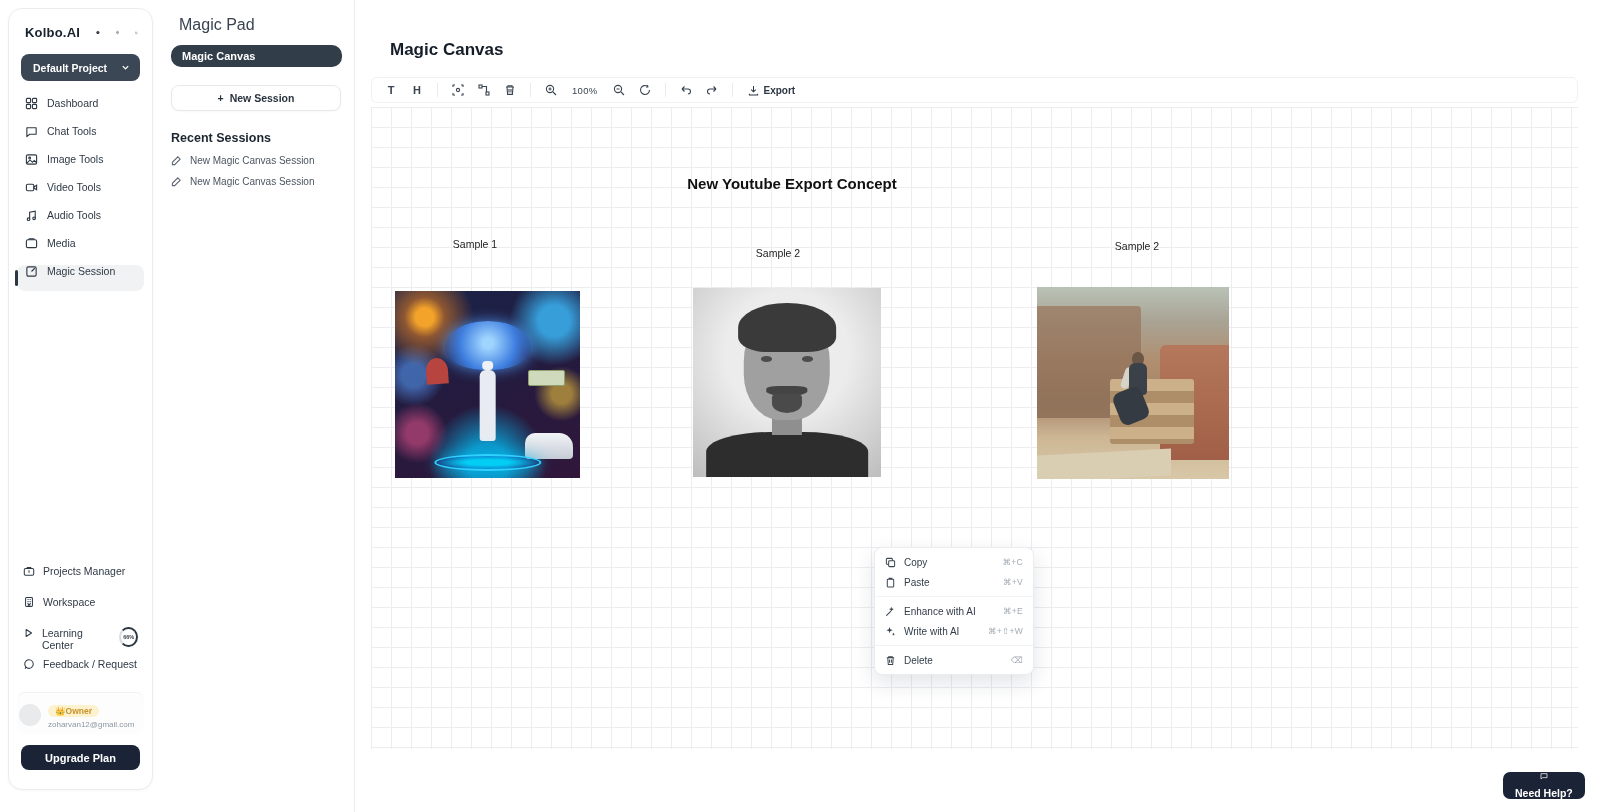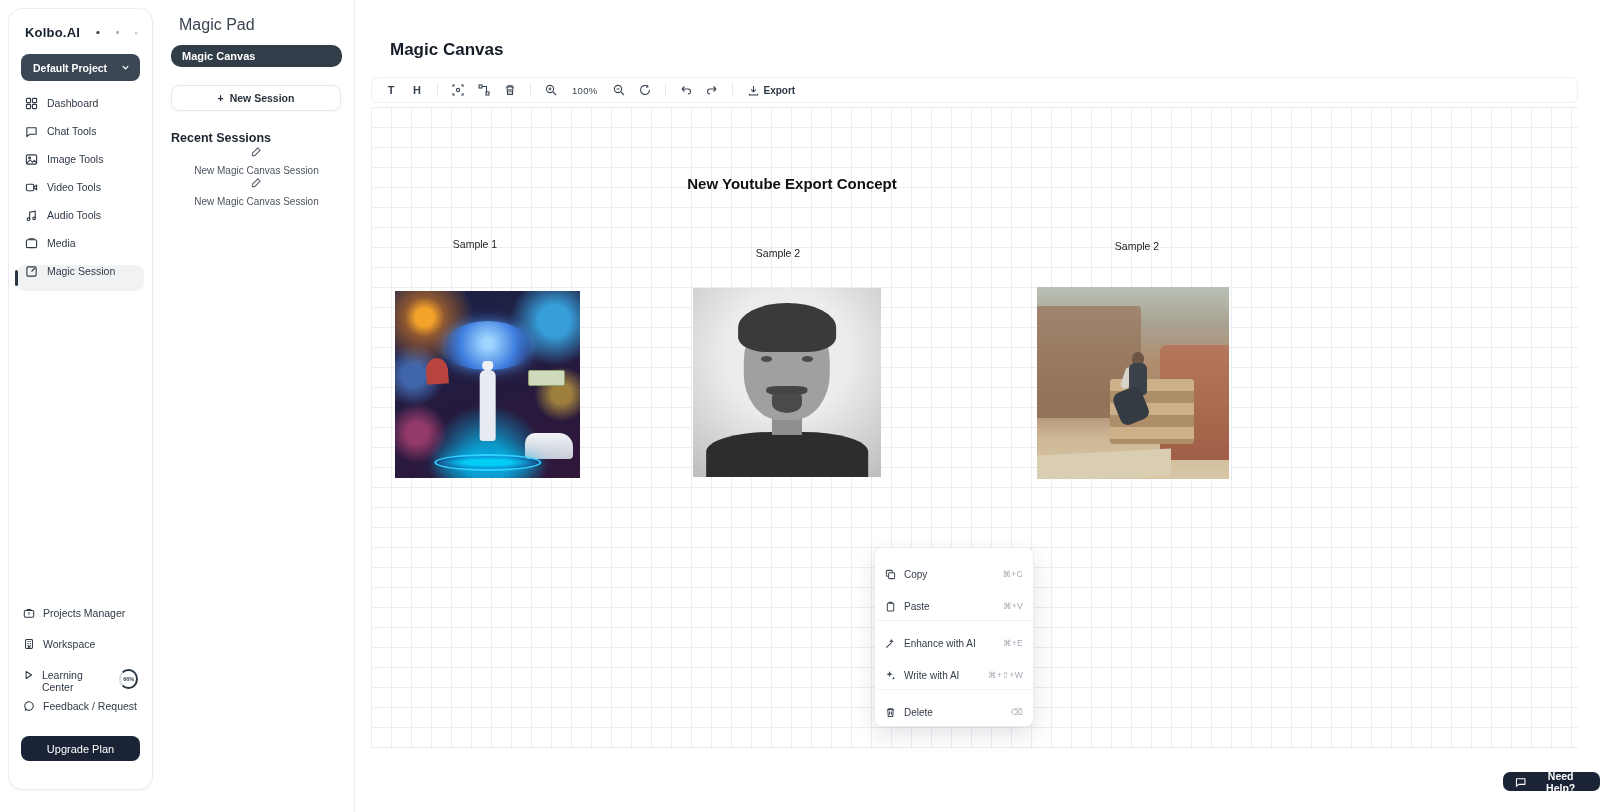--- a/index.html
+++ b/index.html
@@ -19,29 +19,29 @@
   .nav-item.active::before { content:""; position:absolute; left:-2px; top:5px; bottom:5px; width:3px; border-radius:2px; background:#2c3744; }
   .spacer { flex:1; }
   .foot-nav { display:flex; flex-direction:column; gap:5px; }
   .foot-item { display:flex; align-items:flex-start; gap:8px; height:26px; padding:0 6px; font-size:10.5px; font-weight:500; color:#2e3945; cursor:pointer; }
   .foot-item svg { width:12px; height:12px; }
   .ring { margin-left:1px; width:20px; height:20px; border-radius:50%; border:2px solid #2c3744; border-left-color:#d7dbe0; display:flex; align-items:center; justify-content:center; font-size:5.5px; font-weight:700; color:#39434e; }
   .user-row { border-top:1px solid #f0f1f3; margin-top:8px; padding:7px 2px 6px 2px; display:flex; align-items:center; gap:7px; background:#fdfdfd; border-radius:8px; cursor:pointer; }
   .avatar { width:22px; height:22px; border-radius:50%; background:#e9eaec; flex:0 0 auto; }
   .owner-badge { display:inline-block; background:#fdf2cf; color:#c9932b; border-radius:8px; font-size:8.5px; font-weight:700; padding:1px 7px; }
   .user-email { font-size:8px; color:#8d97a1; margin-top:2px; white-space:nowrap; }
-  .upgrade-btn { margin:10px 4px 16px 4px; height:25px; background:#1b2436; color:#fff; border:none; border-radius:8px; font-size:11px; font-weight:400; font-family:inherit; cursor:pointer; }
+  .upgrade-btn { margin:10px 4px 7px 4px; height:25px; background:#1b2436; color:#fff; border:none; border-radius:8px; font-size:11px; font-weight:700; font-family:inherit; cursor:pointer; }
 
   
   .panel { position:absolute; left:157px; top:0; width:198px; height:812px; background:#fff; border-right:1px solid #ececf0; padding:14px 12px 0 14px; }
   .tab-plain { font-size:16px; color:#3a4450; padding:2px 8px; cursor:pointer; }
   .tab-active { margin-top:9px; background:#313d49; color:#fff; border-radius:10px; height:22px; display:flex; align-items:center; padding:0 11px; font-size:11px; font-weight:600; cursor:pointer; }
   .new-session { margin-top:18px; width:170px; height:26px; background:#fff; border:1px solid #e6e8eb; border-radius:8px; display:flex; align-items:center; justify-content:center; gap:6px; font-size:10.5px; font-weight:600; color:#29333e; font-family:inherit; cursor:pointer; box-shadow:0 1px 2px rgba(0,0,0,.03); }
   .recent-title { margin-top:20px; font-size:12.5px; font-weight:800; color:#1c2630; }
-  .session-item { margin-top:1px; display:flex; align-items:center; gap:8px; font-size:10px; color:#4b5560; cursor:pointer;flex-direction:column; }
+  .session-item { margin-top:10px; display:flex; align-items:center; gap:8px; font-size:10px; color:#4b5560; cursor:pointer; }
   .session-item svg { width:11px; height:11px; color:#5a6470; }
 
   
   .main-title { position:absolute; left:390px; top:40px; font-size:17px; font-weight:800; color:#151d28; }
   .toolbar { position:absolute; left:371px; top:77px; width:1207px; height:26px; background:#fff; border:1px solid #f0f1f4; border-radius:6px; display:flex; align-items:center; padding:0 8px; gap:4px; }
   .tb-btn { width:22px; height:20px; display:flex; align-items:center; justify-content:center; border-radius:4px; color:#3a4450; font-size:11px; font-weight:600; cursor:pointer; background:none; border:none; font-family:inherit; }
   .tb-btn svg { width:12px; height:12px; }
   .tb-sep { width:1px; height:14px; background:#e8eaed; margin:0 5px; }
   .tb-zoom { font-size:9.5px; color:#3a4450; padding:0 6px; letter-spacing:.3px; }
   .tb-export { display:flex; align-items:center; gap:5px; font-size:10px; font-weight:600; color:#2c3744; cursor:pointer; padding:0 6px; background:none; border:none; font-family:inherit; }
@@ -89,27 +89,27 @@
   .a3-steps { position:absolute; left:38%; top:48%; width:44%; height:34%; background:repeating-linear-gradient(180deg,#cbb089 0 12px,#ad8e68 12px 24px); border-radius:3px; }
   .a3-ground { position:absolute; left:0; bottom:0; width:70%; height:14%; background:#d9cdb2; transform:skewY(-3deg); }
   .a3-man { position:absolute; left:46%; top:34%; width:13%; height:44%; }
   .a3-head { position:absolute; left:28%; top:0; width:46%; height:16%; background:#6b5646; border-radius:50%; }
   .a3-torso { position:absolute; left:14%; top:13%; width:74%; height:38%; background:#3a4148; border-radius:6px 6px 4px 4px; }
   .a3-arm { position:absolute; left:-10%; top:18%; width:34%; height:26%; background:#d7d3c9; border-radius:6px; transform:rotate(18deg); }
   .a3-legs { position:absolute; left:-36%; top:44%; width:120%; height:40%; background:#343b42; border-radius:8px; transform:rotate(-22deg); }
 
   
   .ctx { position:absolute; left:874px; top:547px; width:160px; background:#fff; border:1px solid #ececf0; border-radius:8px; box-shadow:0 8px 22px rgba(20,30,50,.12); padding:4px 0; z-index:30; }
-  .ctx-item { display:flex; align-items:center; gap:8px; height:20px; padding:0 10px; font-size:10px; color:#323c48; cursor:pointer;margin-top:12px; }
+  .ctx-item { display:flex; align-items:center; gap:8px; height:20px; padding:0 10px; font-size:10px; color:#323c48; cursor:pointer; }
   .ctx-item svg { width:11px; height:11px; color:#3c4652; }
   .ctx-short { margin-left:auto; font-size:8.5px; color:#a3aab3; letter-spacing:.3px; }
   .ctx-sep { height:1px; background:#f1f2f4; margin:4px 0; }
 
   
-  .help-btn { position:absolute; left:1503px; top:772px; height:19px; background:#1b2436; color:#fff; border:none; border-radius:7px; display:flex; align-items:center; gap:7px; padding:0 12px; font-size:10.5px; font-weight:700; font-family:inherit; cursor:pointer; }
+  .help-btn { position:absolute; left:1503px; top:772px; height:27px; background:#1b2436; color:#fff; border:none; border-radius:7px; display:flex; align-items:center; gap:7px; padding:0 12px; font-size:10.5px; font-weight:700; font-family:inherit; cursor:pointer;flex-direction:column; }
   .help-btn svg { width:12px; height:12px; }
 </style>
 </head>
 <body>
 
 <div class="sidebar">
   <div class="logo-row">
     <span class="logo-text">Kolbo.AI</span>
     <svg class="logo-brain" viewBox="0 0 16 15">
         <circle cx="8" cy="7.5" r="6.5" fill="#242e3a"></circle>
@@ -212,20 +212,27 @@
       <span class="ring">66%</span>
     </div>
     <div class="foot-item">
       <svg viewBox="0 0 14 14" fill="none" stroke="currentColor" stroke-width="1.2">
           <path d="M12 7A5 5 0 1 1 3.7 3.3 5 5 0 0 1 12 7z M3.5 10.5L2.5 12.5"></path>
         </svg>
       <span>Feedback / Request</span>
     </div>
   </div>
 
+  <div class="user-row">
+    <div class="avatar"></div>
+    <div>
+      <span class="owner-badge">👑<span>Owner</span></span>
+      <div class="user-email">zoharvan12@gmail.com</div>
+    </div>
+  </div>
 
   <button class="upgrade-btn">Upgrade Plan</button>
 </div>
 
 <div class="panel">
   <div class="tab-plain">Magic Pad</div>
   <div class="tab-active">Magic Canvas</div>
   <button class="new-session">
     <span>+</span>
     <span>New Session</span>

